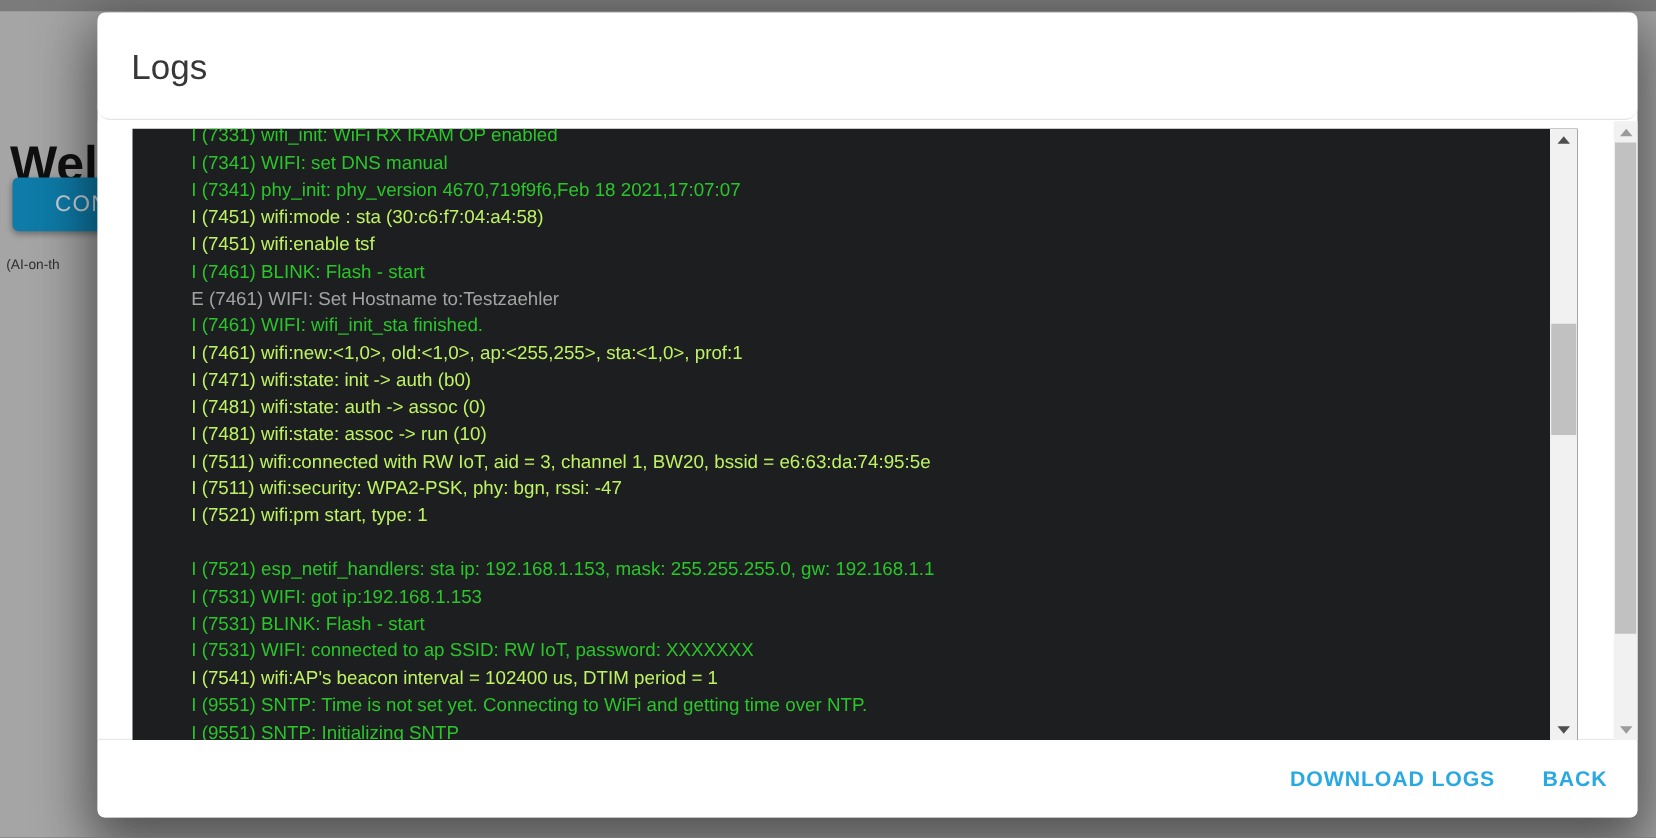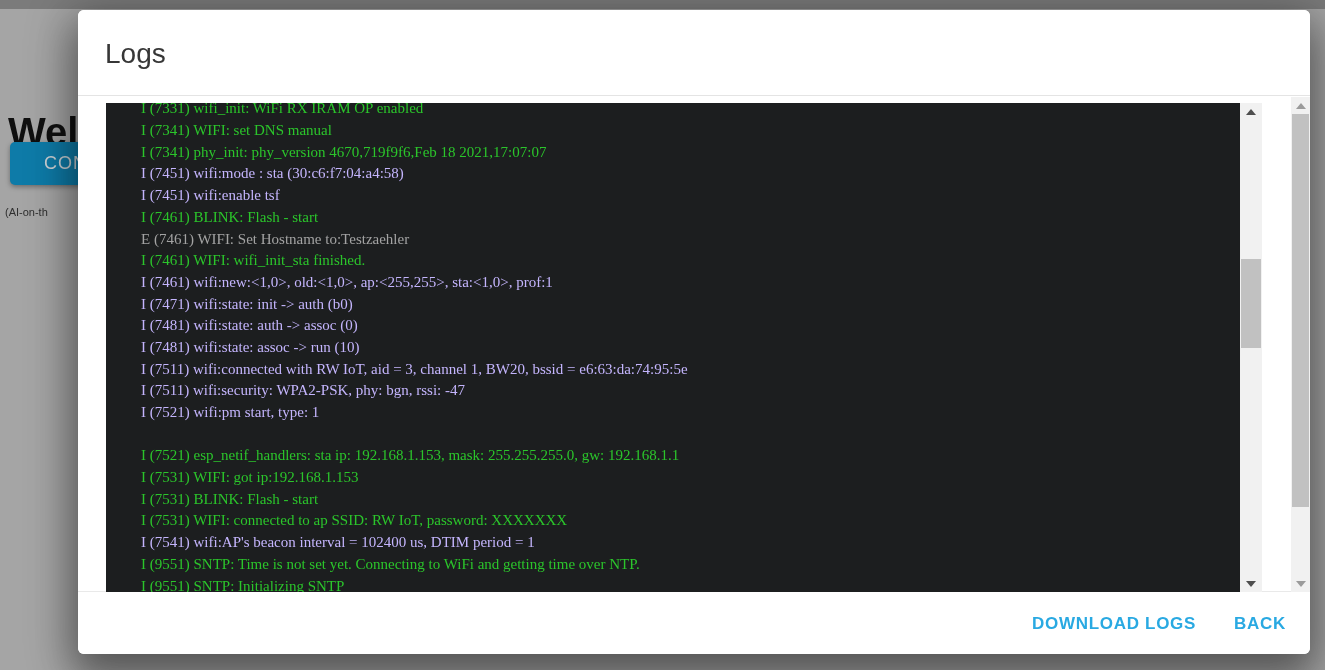--- a/index.html
+++ b/index.html
@@ -22,36 +22,36 @@
             box-shadow:0 2px 5px rgba(0,0,0,.35); }
   .bg-note { position:absolute; left:5px; top:206px; font-size:11px; color:#2e2e2e;
              white-space:nowrap; }
 
   
   .modal { position:absolute; left:78px; top:10px; width:1232px; height:644px;
            background:#ffffff; border-radius:6px;
            box-shadow:0 9px 46px 8px rgba(0,0,0,.30), 0 24px 38px 3px rgba(0,0,0,.28);
            overflow:hidden; }
   .modal-header { position:absolute; left:0; top:0; width:100%; height:86px;
-                  border-bottom:1px solid #e4e4e4; background:#fff; }
+                  border-bottom:1px solid #e4e4e4; background:#fff;border-radius:10px; }
   .modal-title { position:absolute; left:27px; top:28px; font-size:28px; font-weight:400;
                  color:#373737; }
 
   .modal-body { position:absolute; left:0; top:87px; width:100%; height:495px;
                 background:#fff; border-bottom:1px solid #e9e9e9; }
 
   
   .logbox { position:absolute; left:28px; top:6px; width:1156px; height:489px;
             background:#1c1e1f; overflow:hidden; }
-  .logtext { position:absolute; left:4px; top:-4.6px; right:22px; padding-left:31px;
-             font-family:Liberation Serif, serif; font-size:15px;
+  .logtext { position:absolute; left:16px; top:-4.6px; right:22px; padding-left:31px;
+             font-family:Liberation Sans, sans-serif; font-size:15px;
              line-height:21.7px; white-space:pre; }
   .line { height:21.7px; }
   .c-green { color:#2bc52b; }
-  .c-white { color:#c4b5fd; }
+  .c-white { color:#bef264; }
   .c-red   { color:#a3a3a3; }
 
   
   .sb { position:absolute; background:#f1f1f1; }
   .sb-inner { right:0; top:0; width:22px; height:489px; }
   .sb-body  { right:0; top:0; width:19px; height:495px; }
   .sb-arrow { position:absolute; left:0; width:100%; height:17px; }
   .sb-arrow.up    { top:0; }
   .sb-arrow.down  { bottom:0; }
   .tri { position:absolute; left:50%; top:50%; width:0; height:0;

